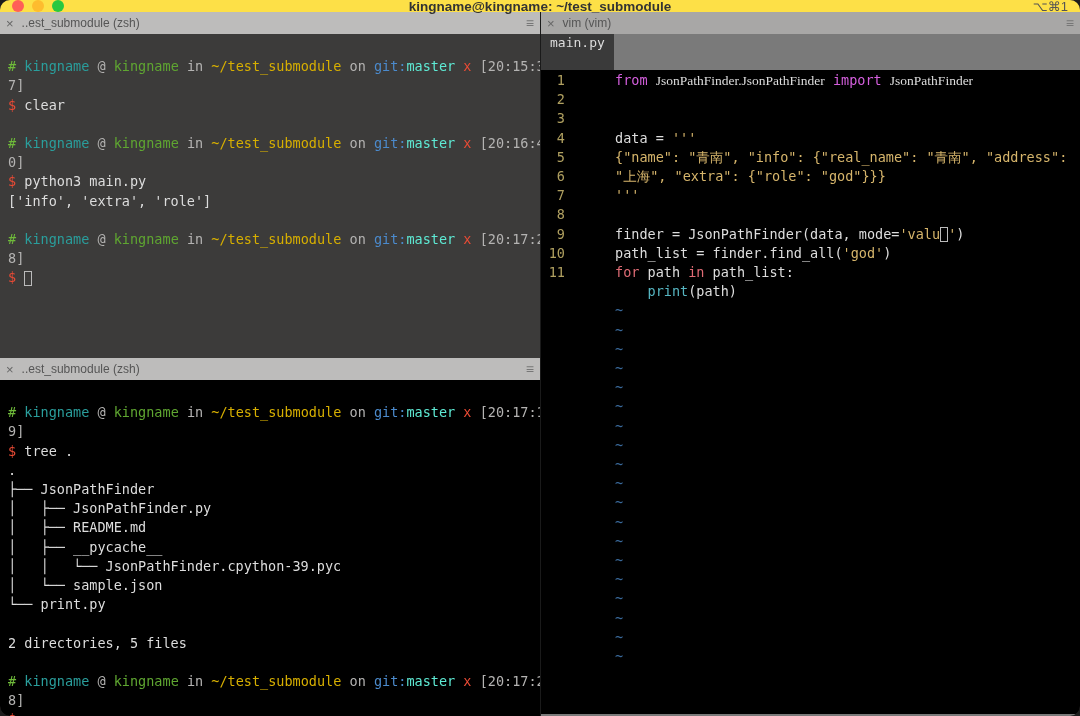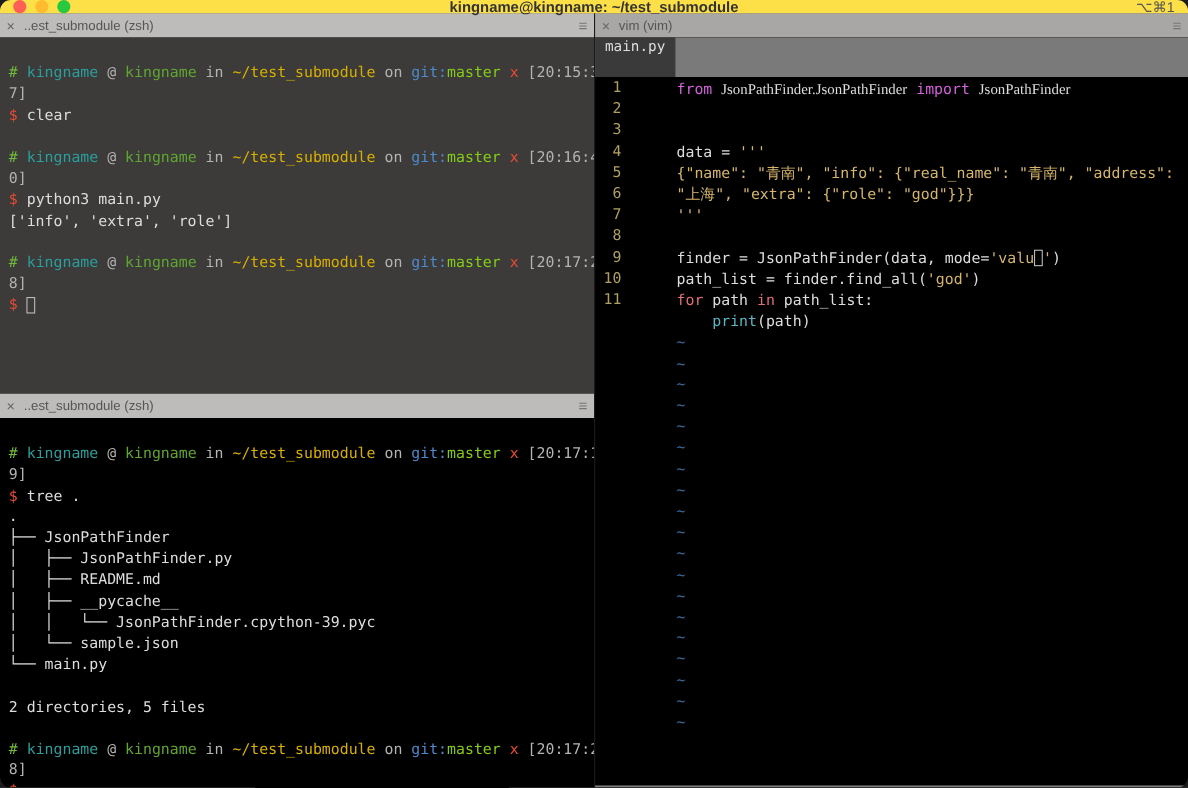--- a/index.html
+++ b/index.html
@@ -143,21 +143,21 @@
   display: flex;
   align-items: center;
   padding: 0 6px;
   gap: 14px;
 }
 .statusbar .spacer { flex: 1; }
 .c-green { color: #6fba3a; }
 .c-green2 { color: #5fa631; }
 .c-teal { color: #2a9e9c; }
 .c-yellow { color: #d7af00; }
-.c-orange { color: #84cc16; }
+.c-orange { color: #5eead4; }
 .c-red { color: #e94b35; }
 .c-blue { color: #4b8acc; }
 .c-gray { color: #b4b3b2; }
 .c-pink { color: #d55fde; }
 .c-kw { color: #e06c75; }
 .c-str { color: #d6b56b; }
 .c-mod { color: #ddd; font-family: Liberation Serif, serif; }
 .c-tilde { color: #3a6a9c; }
 .c-print { color: #56b6c2; }
 .cursor-box {
@@ -216,21 +216,21 @@
 <span class="c-green">#</span> <span class="c-teal">kingname</span> <span class="c-gray">@</span> <span class="c-green2">kingname</span> <span class="c-gray">in</span> <span class="c-yellow">~/test_submodule</span> <span class="c-gray">on</span> <span class="c-blue">git:</span><span class="c-orange">master</span> <span class="c-red">x</span> <span class="c-gray">[20:17:1
 9]</span>
 <span class="c-red">$</span> <span>tree .</span>
 <span>.</span>
 <span>├── JsonPathFinder</span>
 <span>│   ├── JsonPathFinder.py</span>
 <span>│   ├── README.md</span>
 <span>│   ├── __pycache__</span>
 <span>│   │   └── JsonPathFinder.cpython-39.pyc</span>
 <span>│   └── sample.json</span>
-<span>└── main.py</span>
+<span>└── print.py</span>
 
 <span>2 directories, 5 files</span>
 
 <span class="c-green">#</span> <span class="c-teal">kingname</span> <span class="c-gray">@</span> <span class="c-green2">kingname</span> <span class="c-gray">in</span> <span class="c-yellow">~/test_submodule</span> <span class="c-gray">on</span> <span class="c-blue">git:</span><span class="c-orange">master</span> <span class="c-red">x</span> <span class="c-gray">[20:17:2
 8]</span>
 <span class="c-red">$</span></div>
     </div>
 
     <div class="right-col">
       <div class="pane-tabbar dim">

